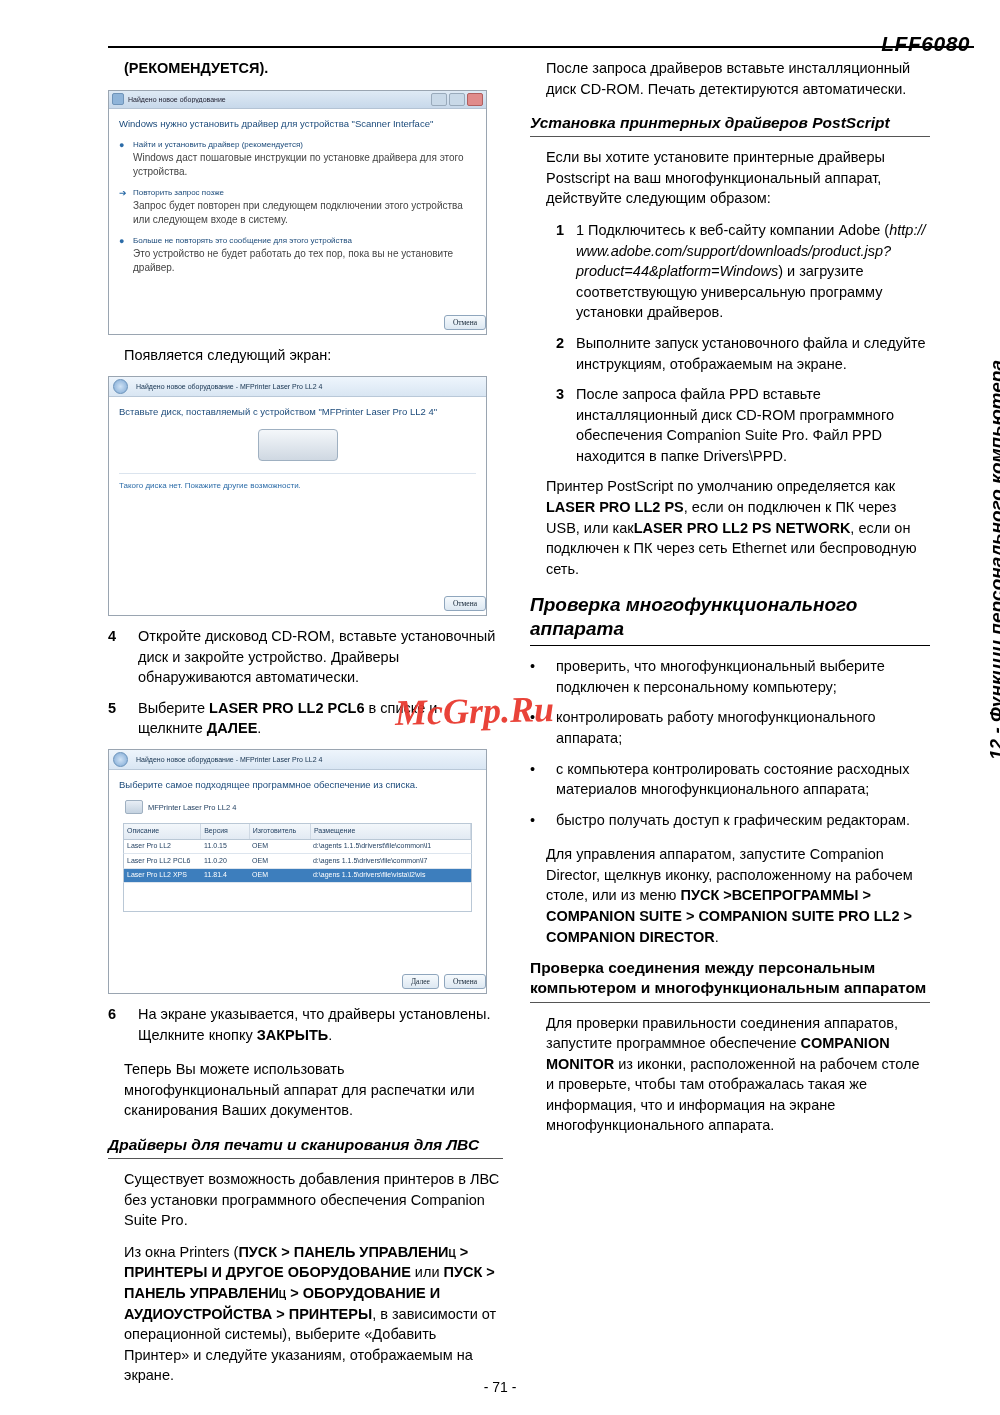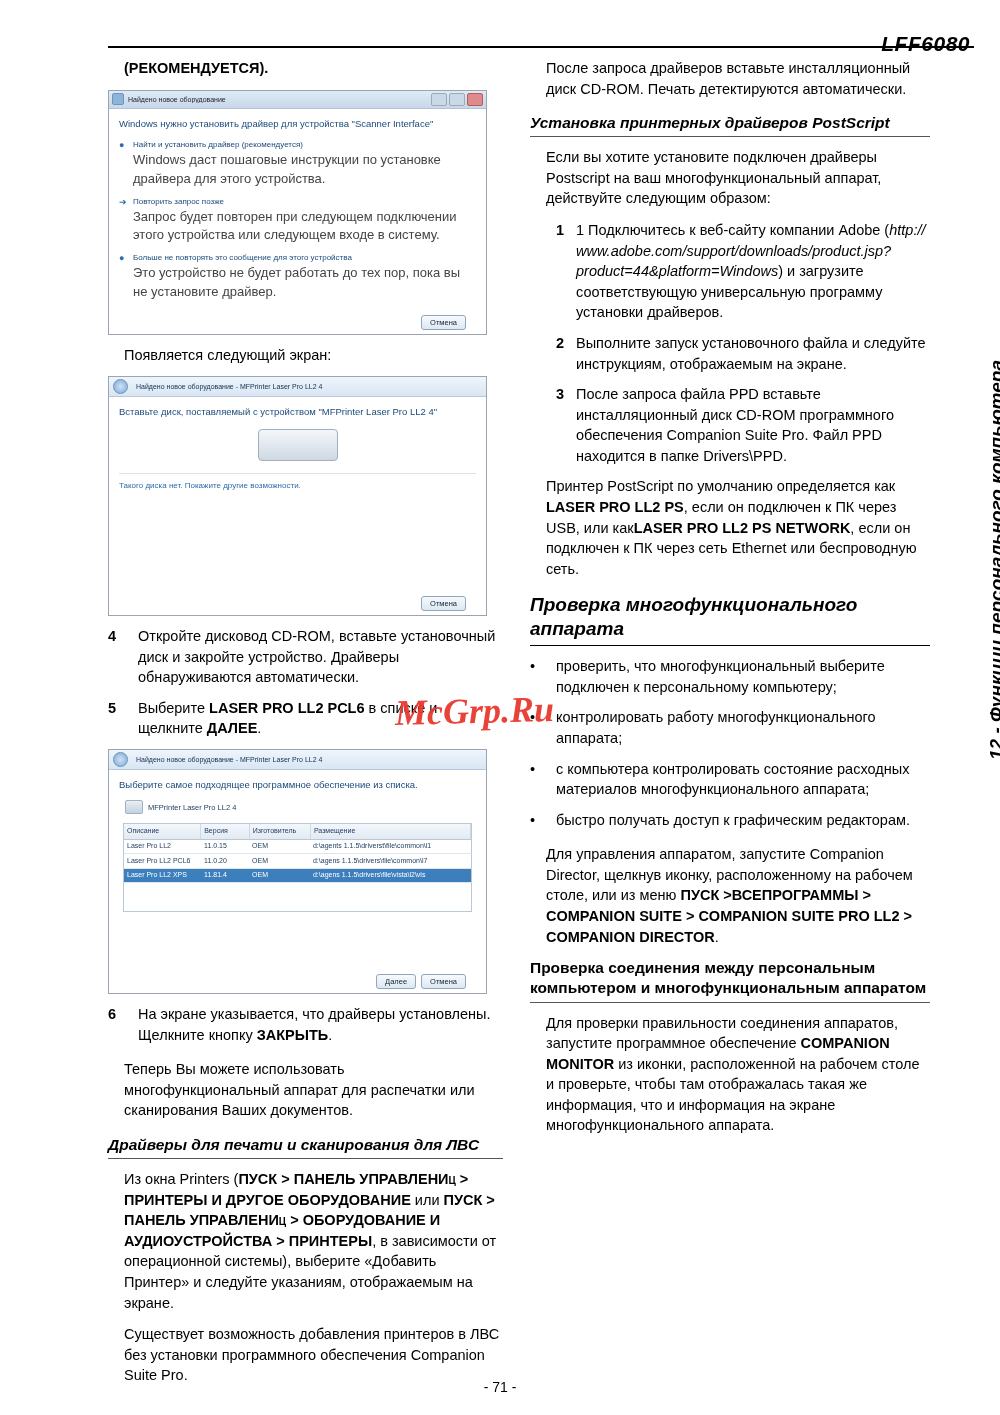--- a/index.html
+++ b/index.html
@@ -208,27 +208,28 @@
     display: flex;
     margin-bottom: 7px;
   }
   .fig .opt .gl {
     width: 14px; flex: 0 0 14px;
     color: #2c6ca8;
     font-size: 9px;
   }
   .fig .opt .ot { flex: 1; }
   .fig .opt .ot .t1 { color: #1b4a7a; }
-  .fig .opt .ot .t2 { color: #444; font-size: 13px; line-height: 1.45; }
+  .fig .opt .ot .t2 { color: #444; font-size: 10px; line-height: 1.45; }
   .fig .footer {
     position: absolute;
     bottom: 4px;
-    right: 20px;
+    right: 0;
     display: flex;
     gap: 5px;
+    font-family: Liberation Serif, serif;
   }
   .fig .btn {
     border: 1px solid #8fa6bd;
     background: linear-gradient(#f6fafd, #dde8f2);
     border-radius: 3px;
     font-size: 7.5px;
     padding: 2px 8px;
     color: #123;
   }
   .fig .navbar {
@@ -443,33 +444,33 @@
     <div class="numitem">
       <div class="num">6</div>
       <div class="txt"><span>На экране указывается, что драйверы установлены. Щелкните кнопку </span><span class="small-caps">ЗАКРЫТЬ</span><span>.</span></div>
     </div>
 
     <p style="margin-top:14px;">Теперь Вы можете использовать многофункциональный аппарат для распечатки или сканирования Ваших документов.</p>
 
     <h3 class="sub">Драйверы для печати и сканирования для ЛВС</h3>
     <div class="rule-thin"></div>
 
+    <p>Существует возможность добавления принтеров в ЛВС без установки программного обеспечения Companion Suite Pro.</p>
+
     <p><span>Из окна Printers (</span><span class="small-caps">ПУСК &gt; ПАНЕЛЬ УПРАВЛЕНИц &gt; ПРИНТЕРЫ И ДРУГОЕ ОБОРУДОВАНИЕ</span><span> или </span><span class="small-caps">ПУСК &gt; ПАНЕЛЬ УПРАВЛЕНИц &gt; ОБОРУДОВАНИЕ И АУДИОУСТРОЙСТВА &gt; ПРИНТЕРЫ</span><span>, в зависимости от операционной системы), выберите «Добавить Принтер» и следуйте указаниям, отображаемым на экране.</span></p>
-
-    <p>Существует возможность добавления принтеров в ЛВС без установки программного обеспечения Companion Suite Pro.</p>
   </div>
 
   <div class="col col-right">
 
     <p>После запроса драйверов вставьте инсталляционный диск CD-ROM. Печать детектируются автоматически.</p>
 
     <h3 class="sub">Установка принтерных драйверов PostScript</h3>
     <div class="rule-thin"></div>
 
-    <p>Если вы хотите установите подключен драйверы Postscript на ваш многофункциональный аппарат, действуйте следующим образом:</p>
+    <p>Если вы хотите установите принтерные драйверы Postscript на ваш многофункциональный аппарат, действуйте следующим образом:</p>
 
     <div class="numitem numitem-r">
       <div class="num">1</div>
       <div class="txt"><span>1 Подключитесь к веб-сайту компании Adobe (</span><span class="ital">http:// www.adobe.com/support/downloads/product.jsp?product=44&amp;platform=Windows</span><span>) и загрузите соответствующую универсальную программу установки драйверов.</span></div>
     </div>
 
     <div class="numitem numitem-r">
       <div class="num">2</div>
       <div class="txt">Выполните запуск установочного файла и следуйте инструкциям, отображаемым на экране.</div>
     </div>

